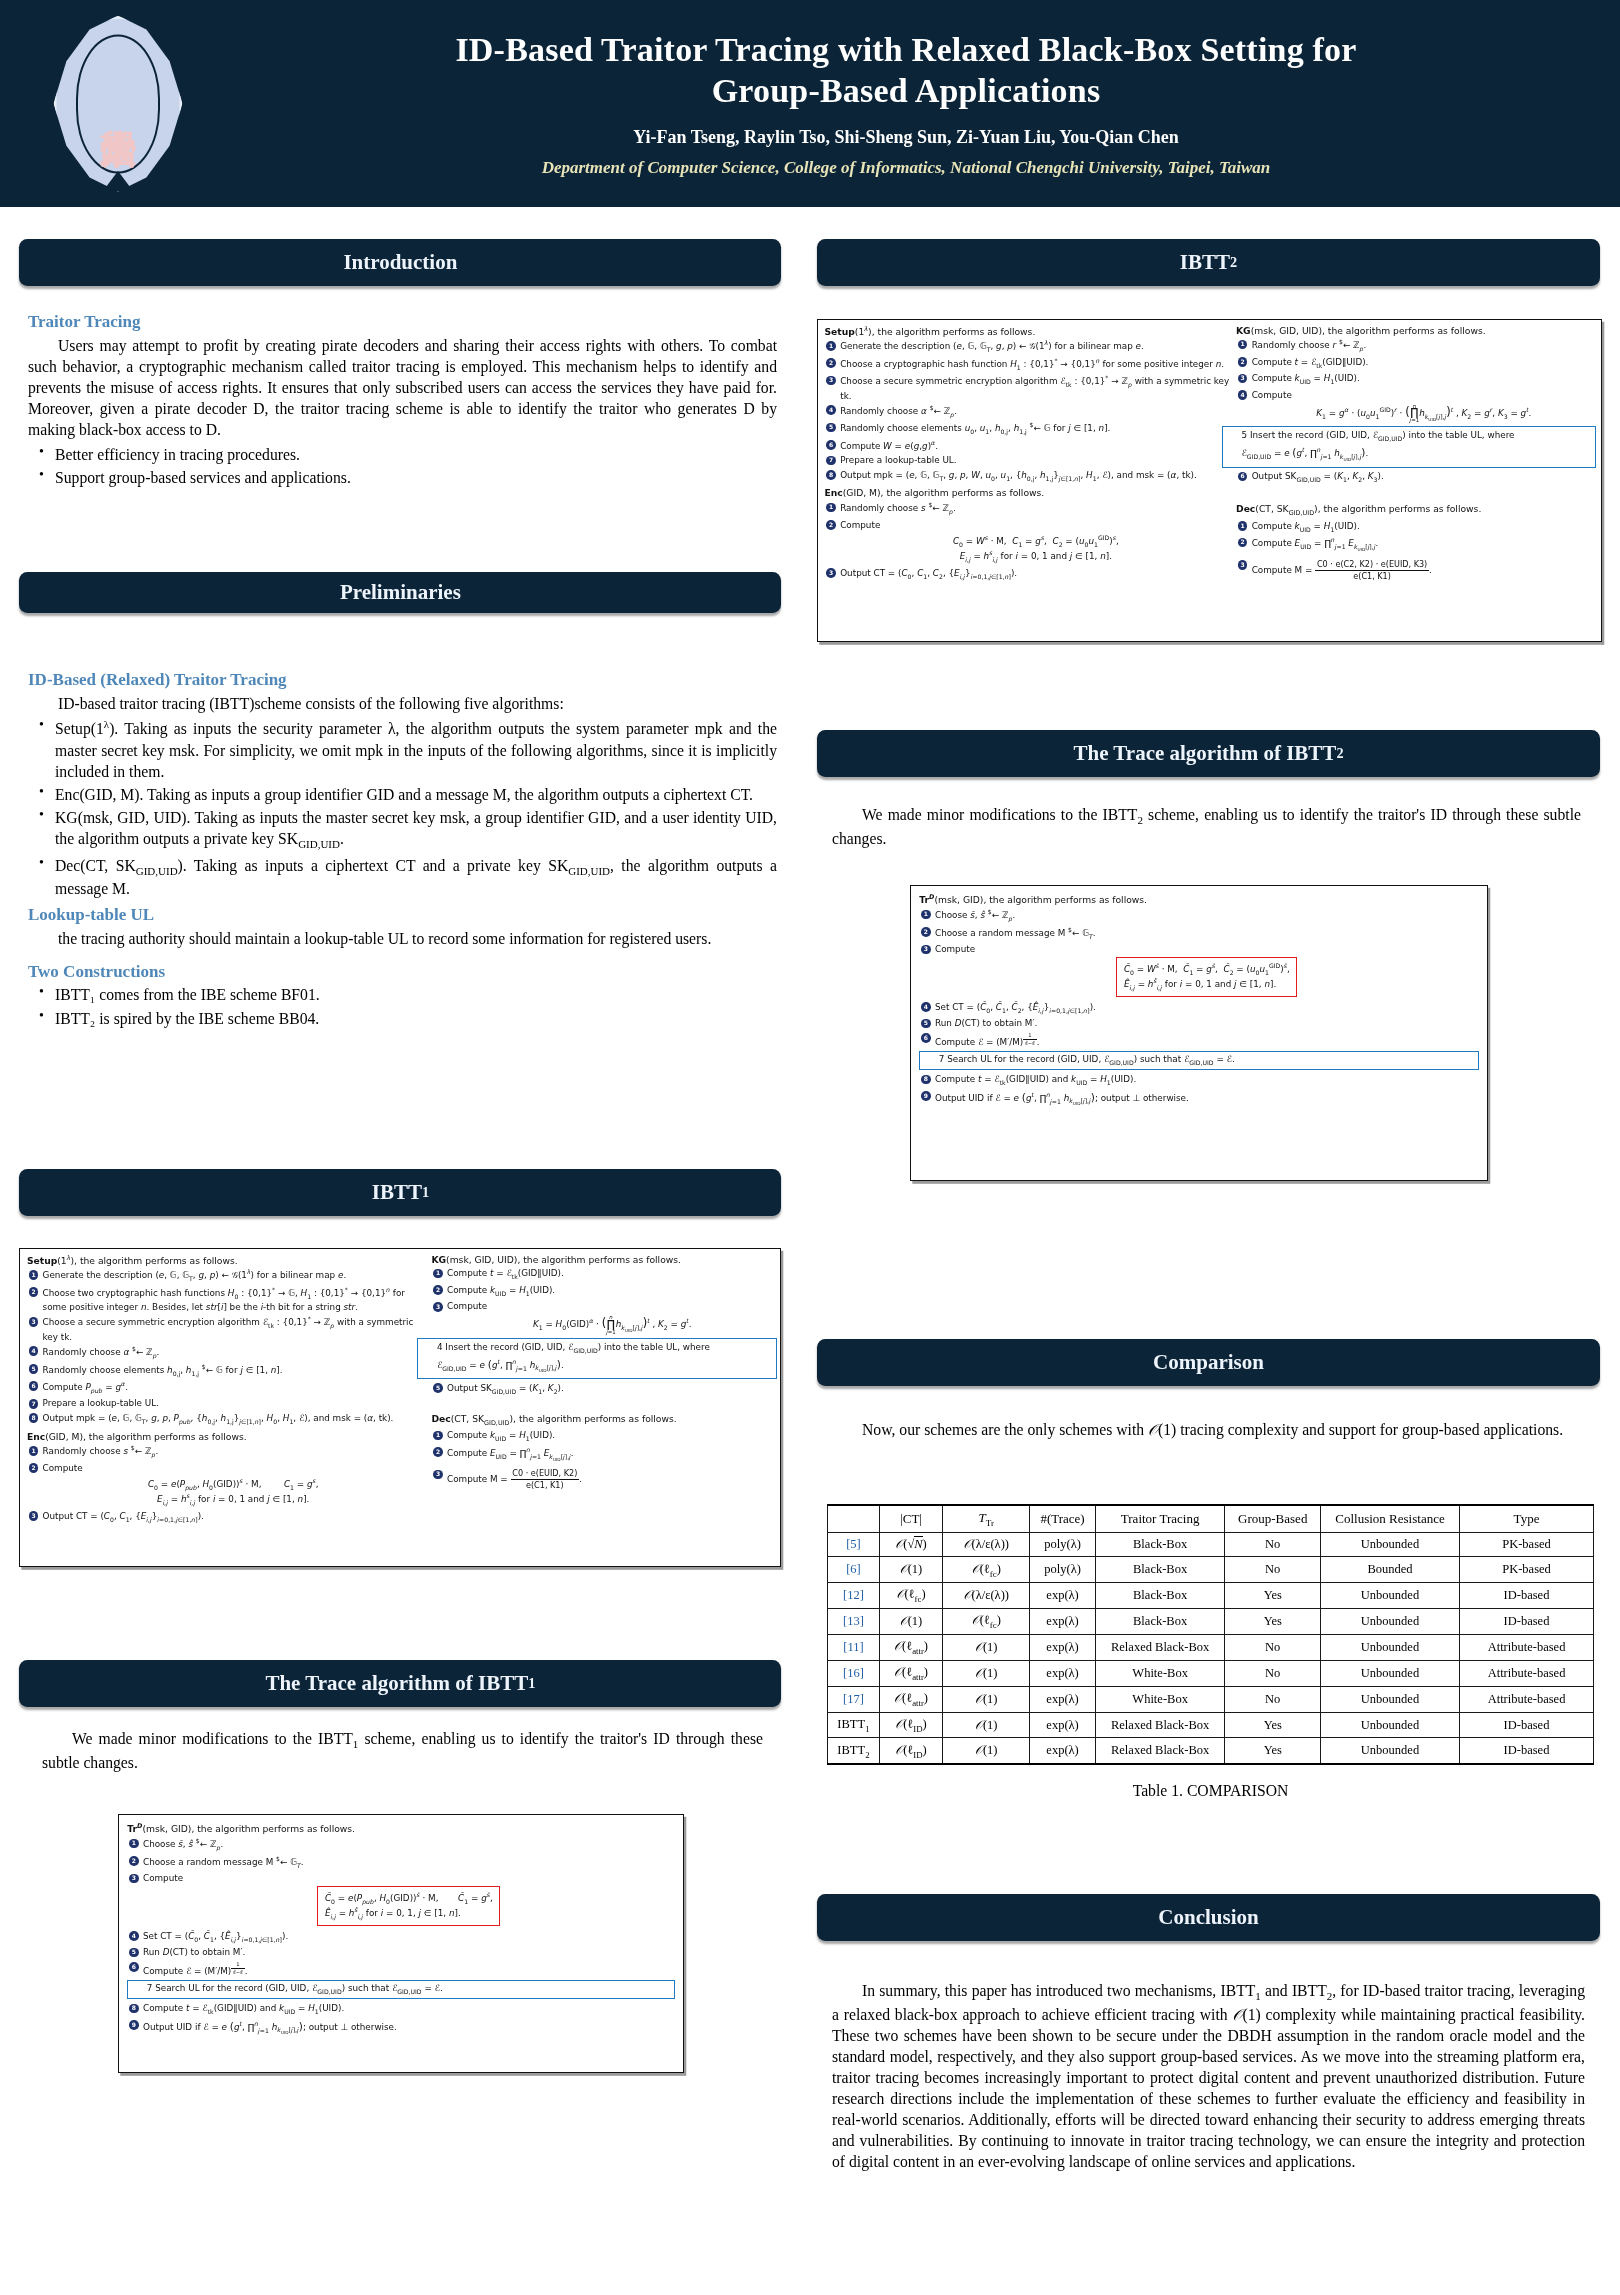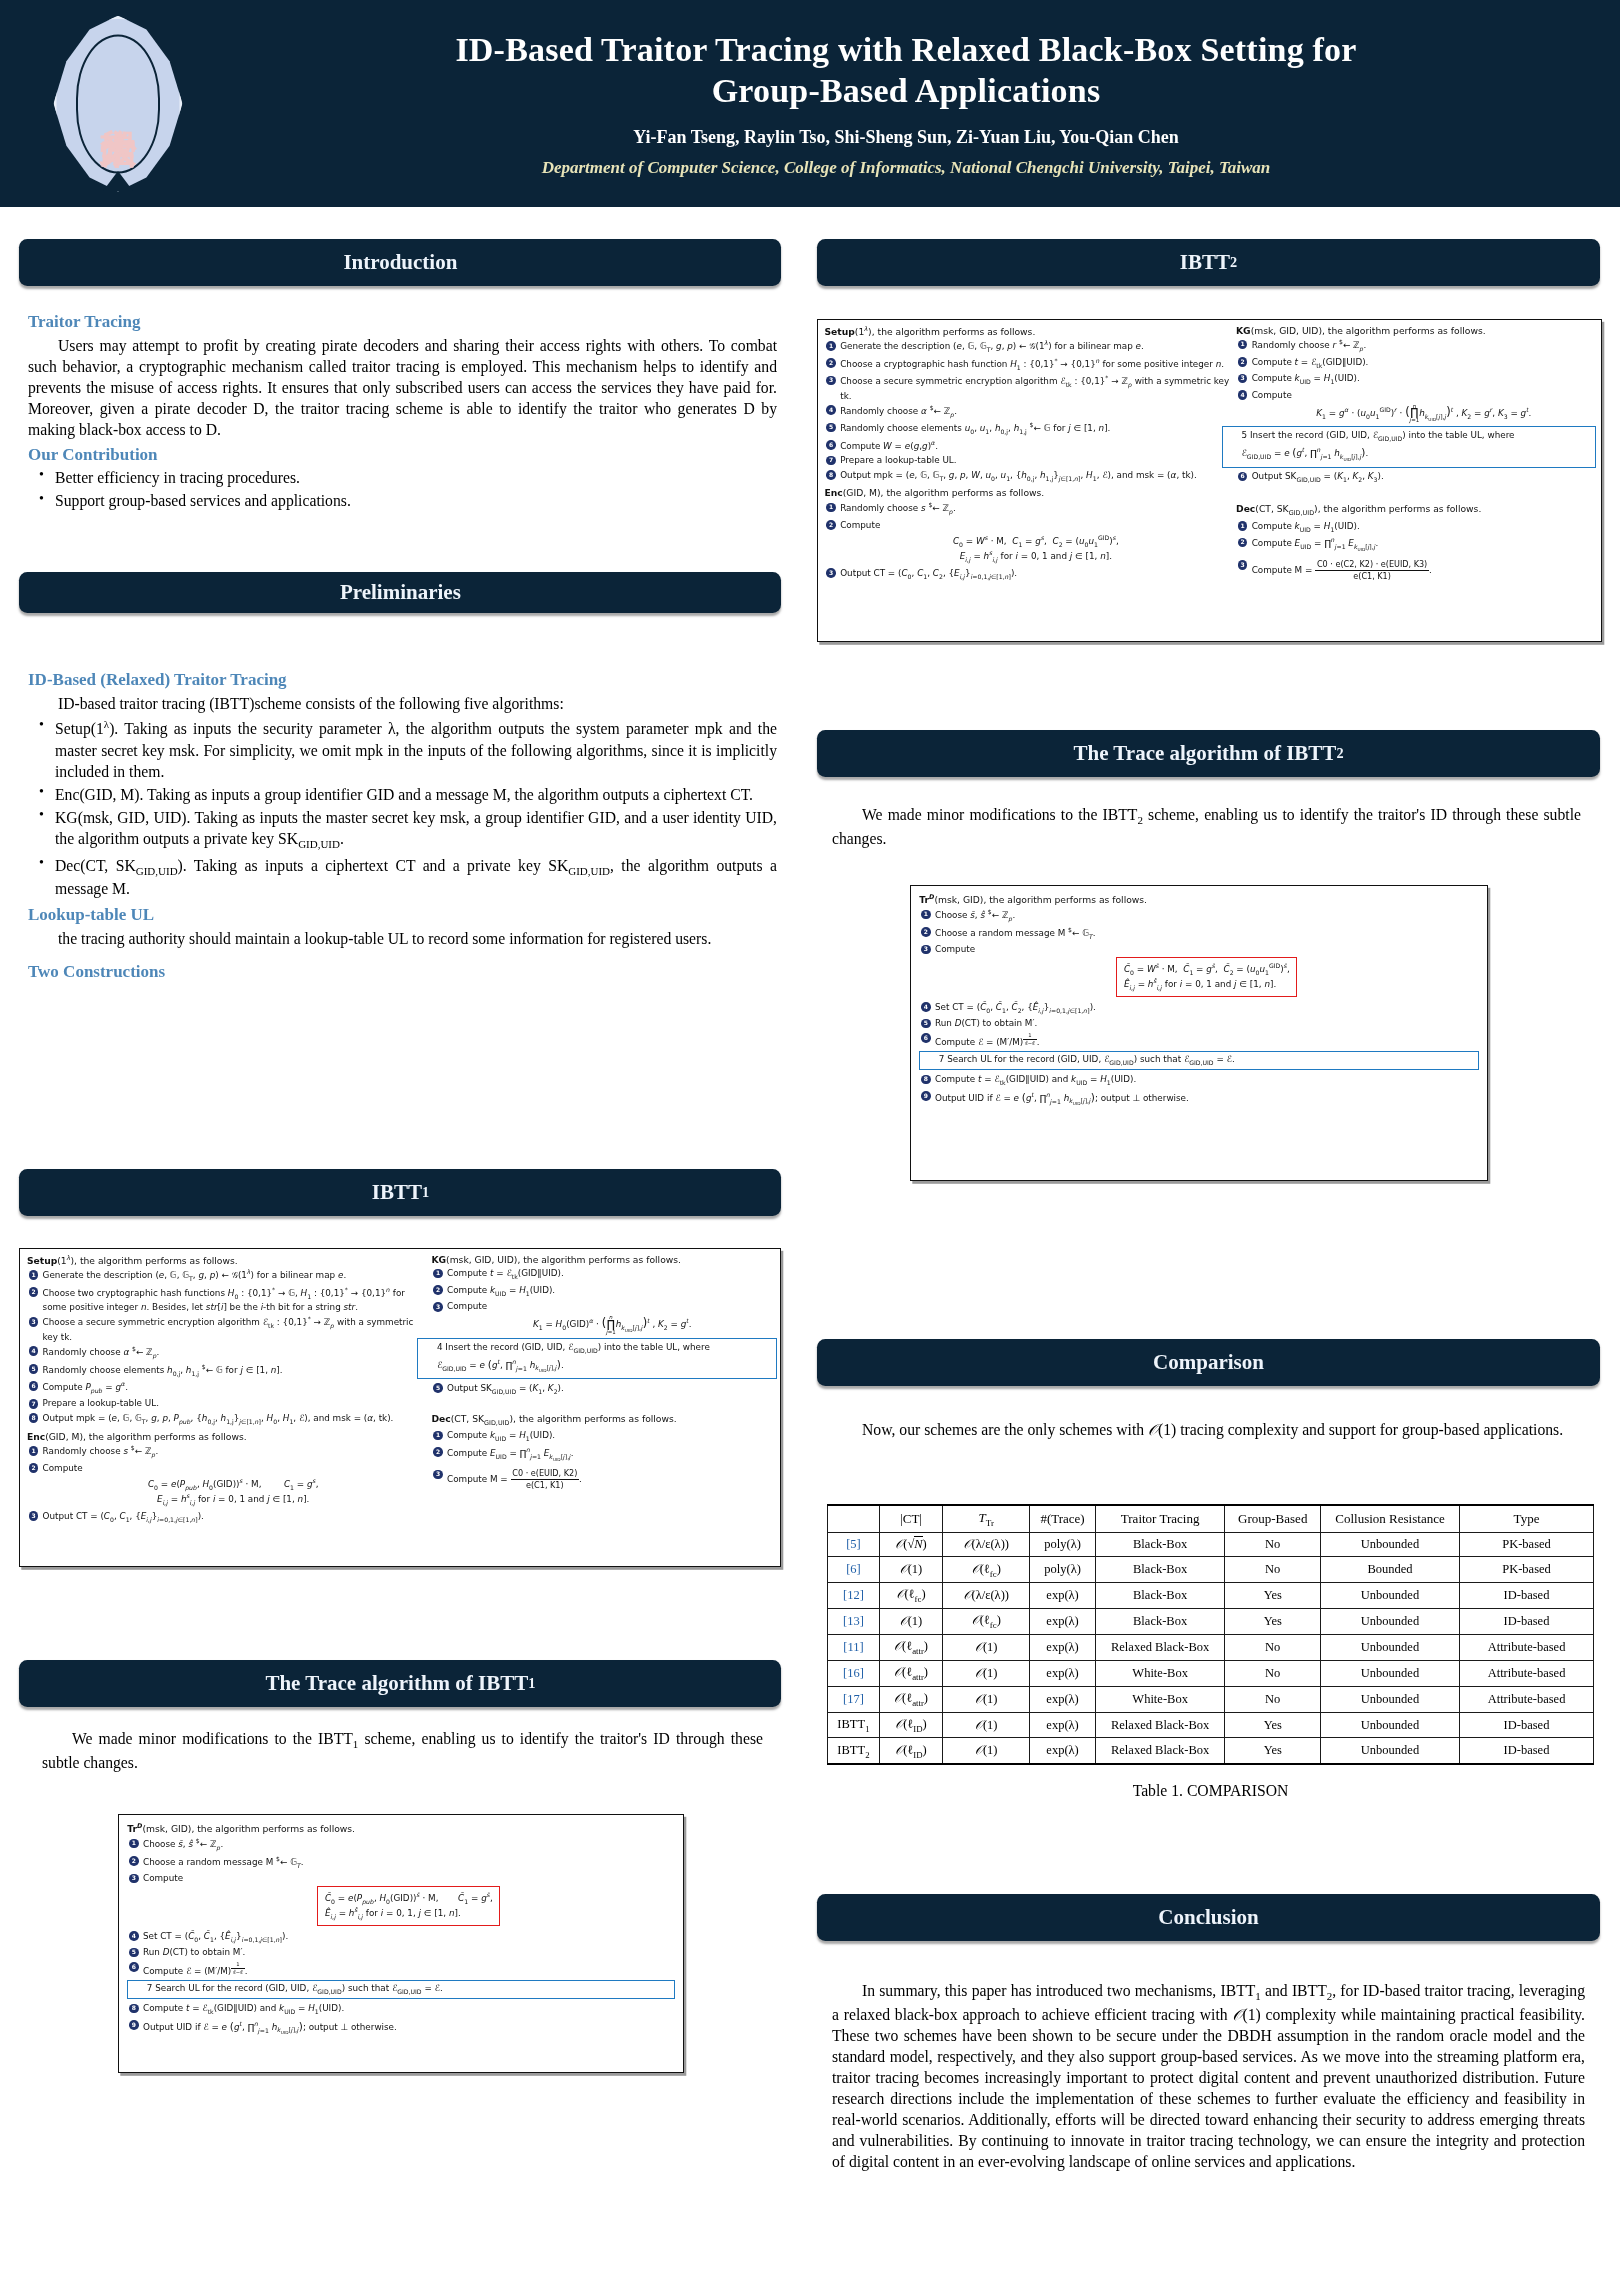--- a/index.html
+++ b/index.html
@@ -152,21 +152,20 @@
   </div>
 </div>
 
 <div class="sec-head" style="left:19.4px; top:239px; width:762px; height:47px;">
   <span>Introduction</span>
 </div>
 
 <div class="body-txt" style="left:28px; top:311px; width:749px;">
   <div class="sub-head">Traitor Tracing</div>
   <p>Users may attempt to profit by creating pirate decoders and sharing their access rights with others. To combat such behavior, a cryptographic mechanism called traitor tracing is employed. This mechanism helps to identify and prevents the misuse of access rights. It ensures that only subscribed users can access the services they have paid for. Moreover, given a pirate decoder D, the traitor tracing scheme is able to identify the traitor who generates D by making black-box access to D.</p>
-  <div class="sub-head" style="margin-top:3.7px;">Our Contribution</div>
   <ul class="bullets">
     <li>Better efficiency in tracing procedures.</li>
     <li>Support group-based services and applications.</li>
   </ul>
 </div>
 
 <div class="sec-head" style="left:19.4px; top:572px; width:762px; height:41px;">
   <span>Preliminaries</span>
 </div>
 
@@ -175,20 +174,24 @@
   <p>ID-based traitor tracing (IBTT)scheme consists of the following five algorithms:</p>
   <ul class="bullets">
     <li>Setup(1<sup>λ</sup>). Taking as inputs the security parameter λ, the algorithm outputs the system parameter mpk and the master secret key msk. For simplicity, we omit mpk in the inputs of the following algorithms, since it is implicitly included in them.</li>
     <li>Enc(GID, M). Taking as inputs a group identifier GID and a message M, the algorithm outputs a ciphertext CT.</li>
     <li>KG(msk, GID, UID). Taking as inputs the master secret key msk, a group identifier GID, and a user identity UID, the algorithm outputs a private key SK<sub>GID,UID</sub>.</li>
     <li>Dec(CT, SK<sub>GID,UID</sub>). Taking as inputs a ciphertext CT and a private key SK<sub>GID,UID</sub>, the algorithm outputs a message M.</li>
   </ul>
   <div class="sub-head">Lookup-table UL</div>
   <p>the tracing authority should maintain a lookup-table UL to record some information for registered users.</p>
   <div class="sub-head" style="margin-top:12px;">Two Constructions</div>
+  <ul class="bullets">
+    <li>IBTT₁ comes from the IBE scheme BF01.</li>
+    <li>IBTT₂ is spired by the IBE scheme BB04.</li>
+  </ul>
 </div>
 
 <div class="sec-head" style="left:19.4px; top:1169px; width:762px; height:47px;">
   <span>IBTT</span>
     <sub>1</sub>
 </div>
 
 <div class="alg-box" style="left:19.4px; top:1248px; width:762px; height:319px;">
 
   <div class="alg-col" style="left:6.5px; top:4.6px; width:397px;">

